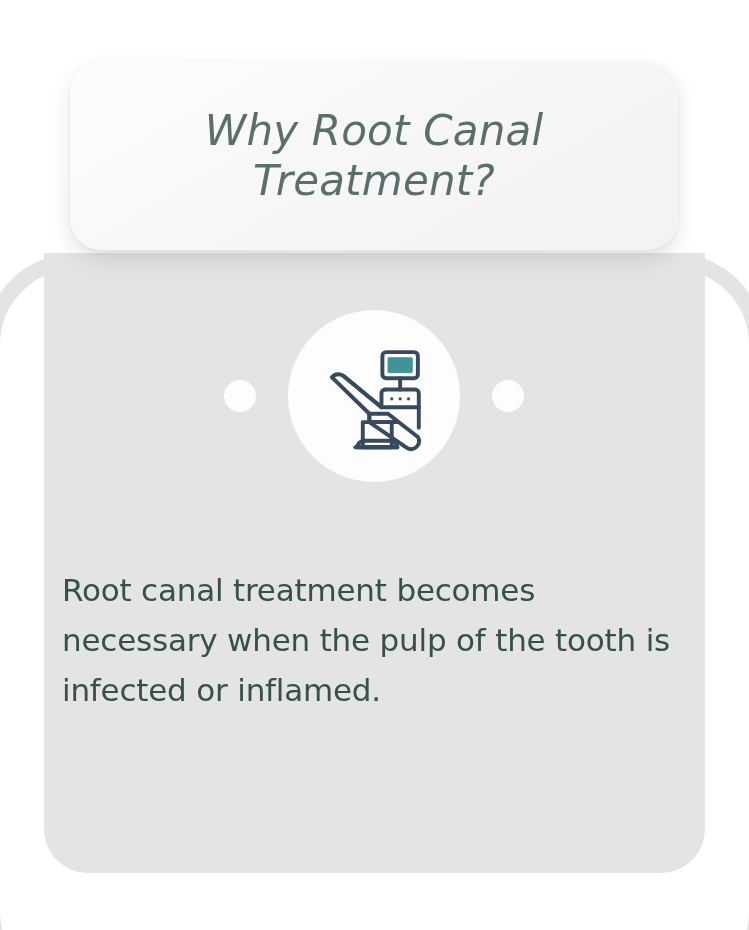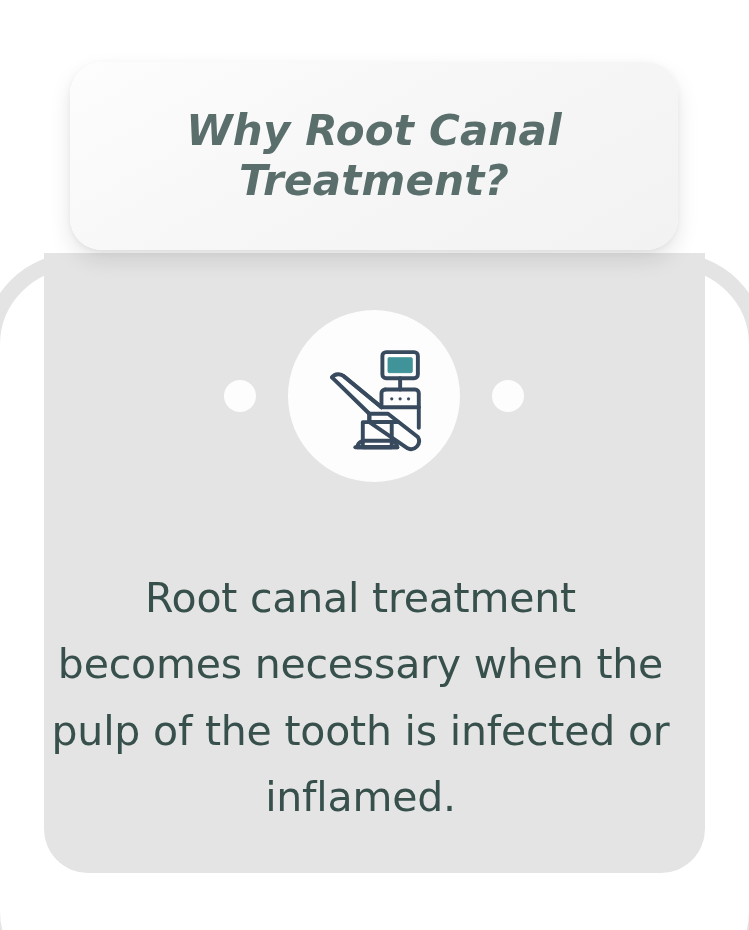--- a/index.html
+++ b/index.html
@@ -60,21 +60,21 @@
     display: flex;
     align-items: center;
     justify-content: center;
     box-sizing: border-box;
     padding: 0 40px;
   }
 
   .title-text {
     font-family: "DejaVu Sans", sans-serif;
     font-style: italic;
-    font-weight: bold;
+    font-weight: normal;
     font-size: 42px;
     line-height: 1.18;
     color: #5a6f6c;
     text-align: center;
     letter-spacing: 0.2px;
     margin: 0;
   }
 
   
   .icon-row {
@@ -111,29 +111,29 @@
     height: 32px;
     border-radius: 50%;
     background: #fdfdfd;
   }
   .side-dot.left  { left: 180px; }
   .side-dot.right { left: 448px; }
 
   
   .body-text {
     position: absolute;
-    left: 48px;
+    left: 62px;
     top: 565px;
     width: 625px;
     font-family: "DejaVu Sans", sans-serif;
-    font-size: 41px;
+    font-size: 31px;
     line-height: 1.62;
     font-weight: 400;
     color: #37504c;
-    text-align: center;
+    text-align: left;
     margin: 0;
     letter-spacing: -0.2px;
   }
 </style>
 </head>
 <body>
 
 <div class="stage">
 
   <div class="outer-frame"></div>

